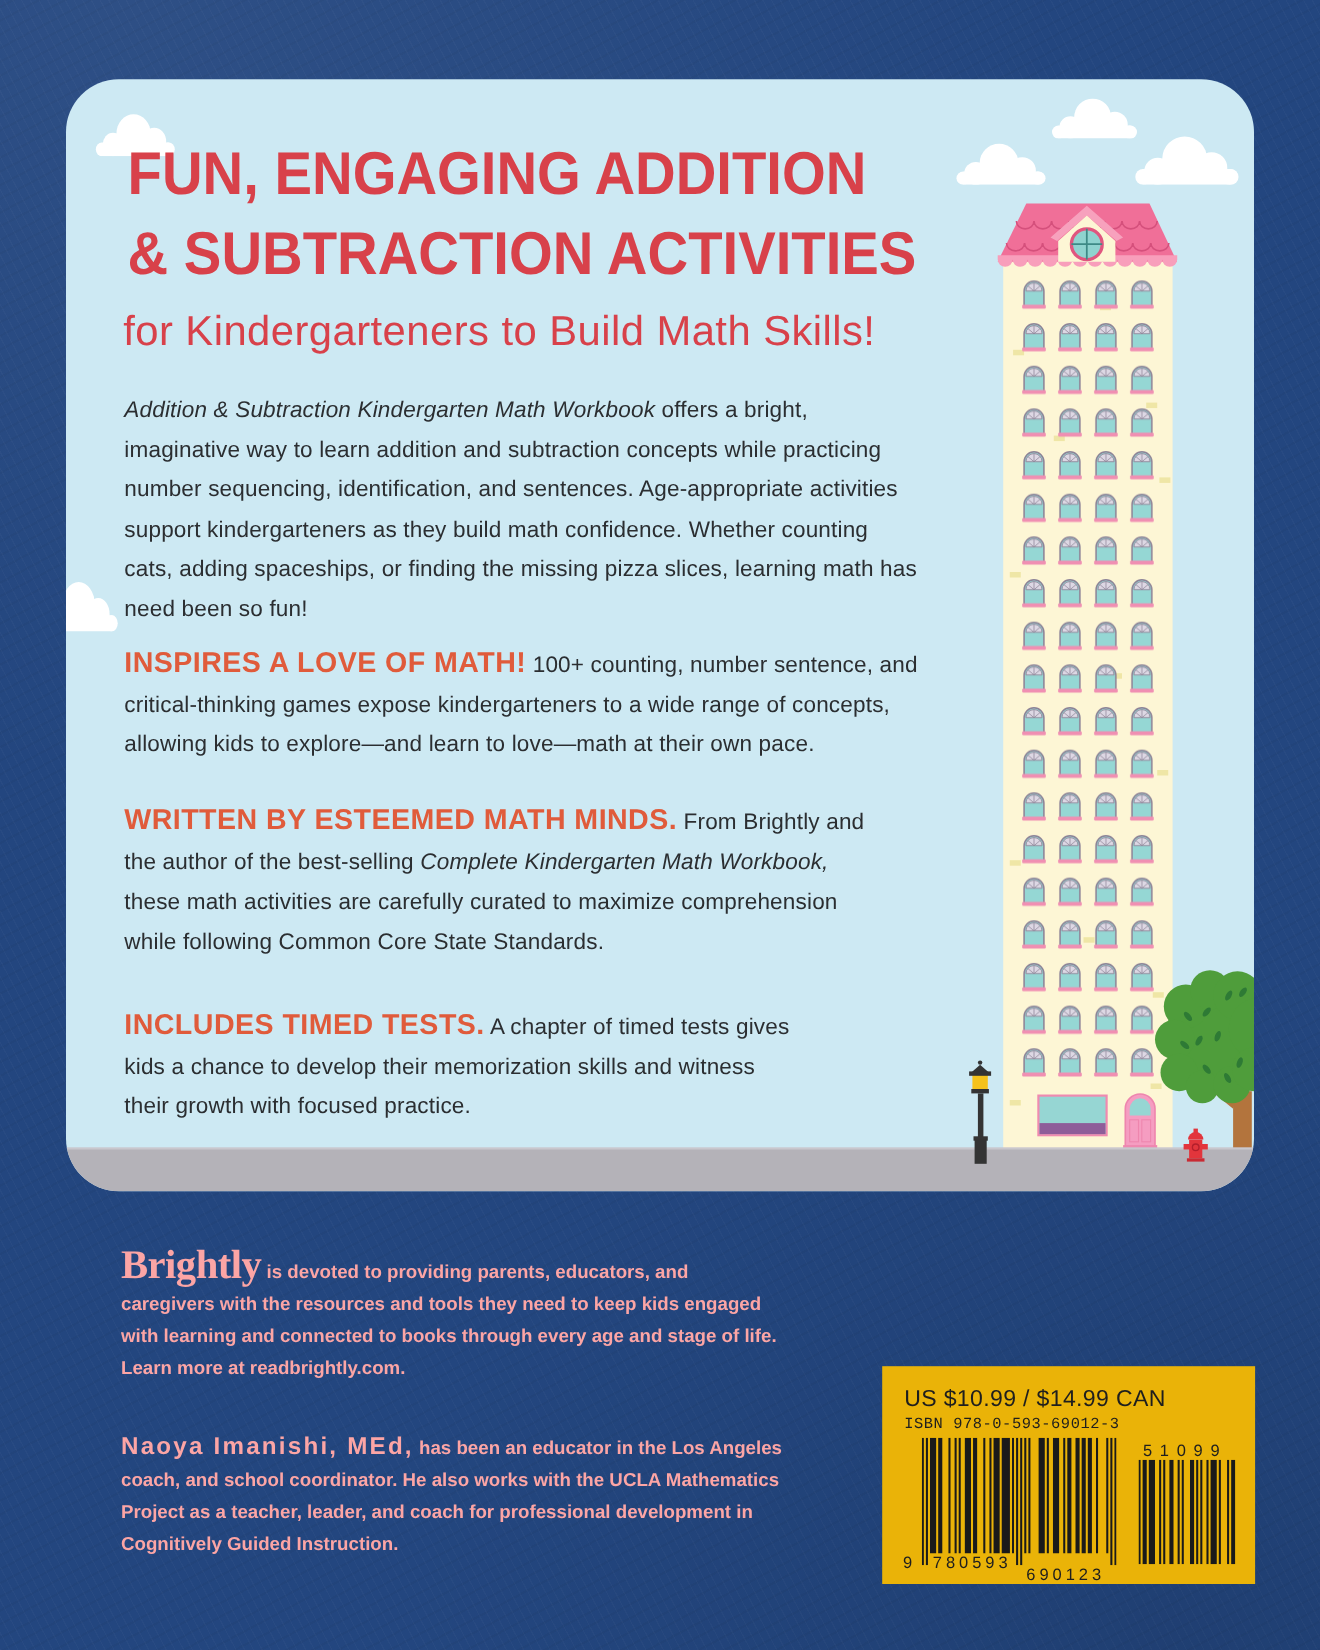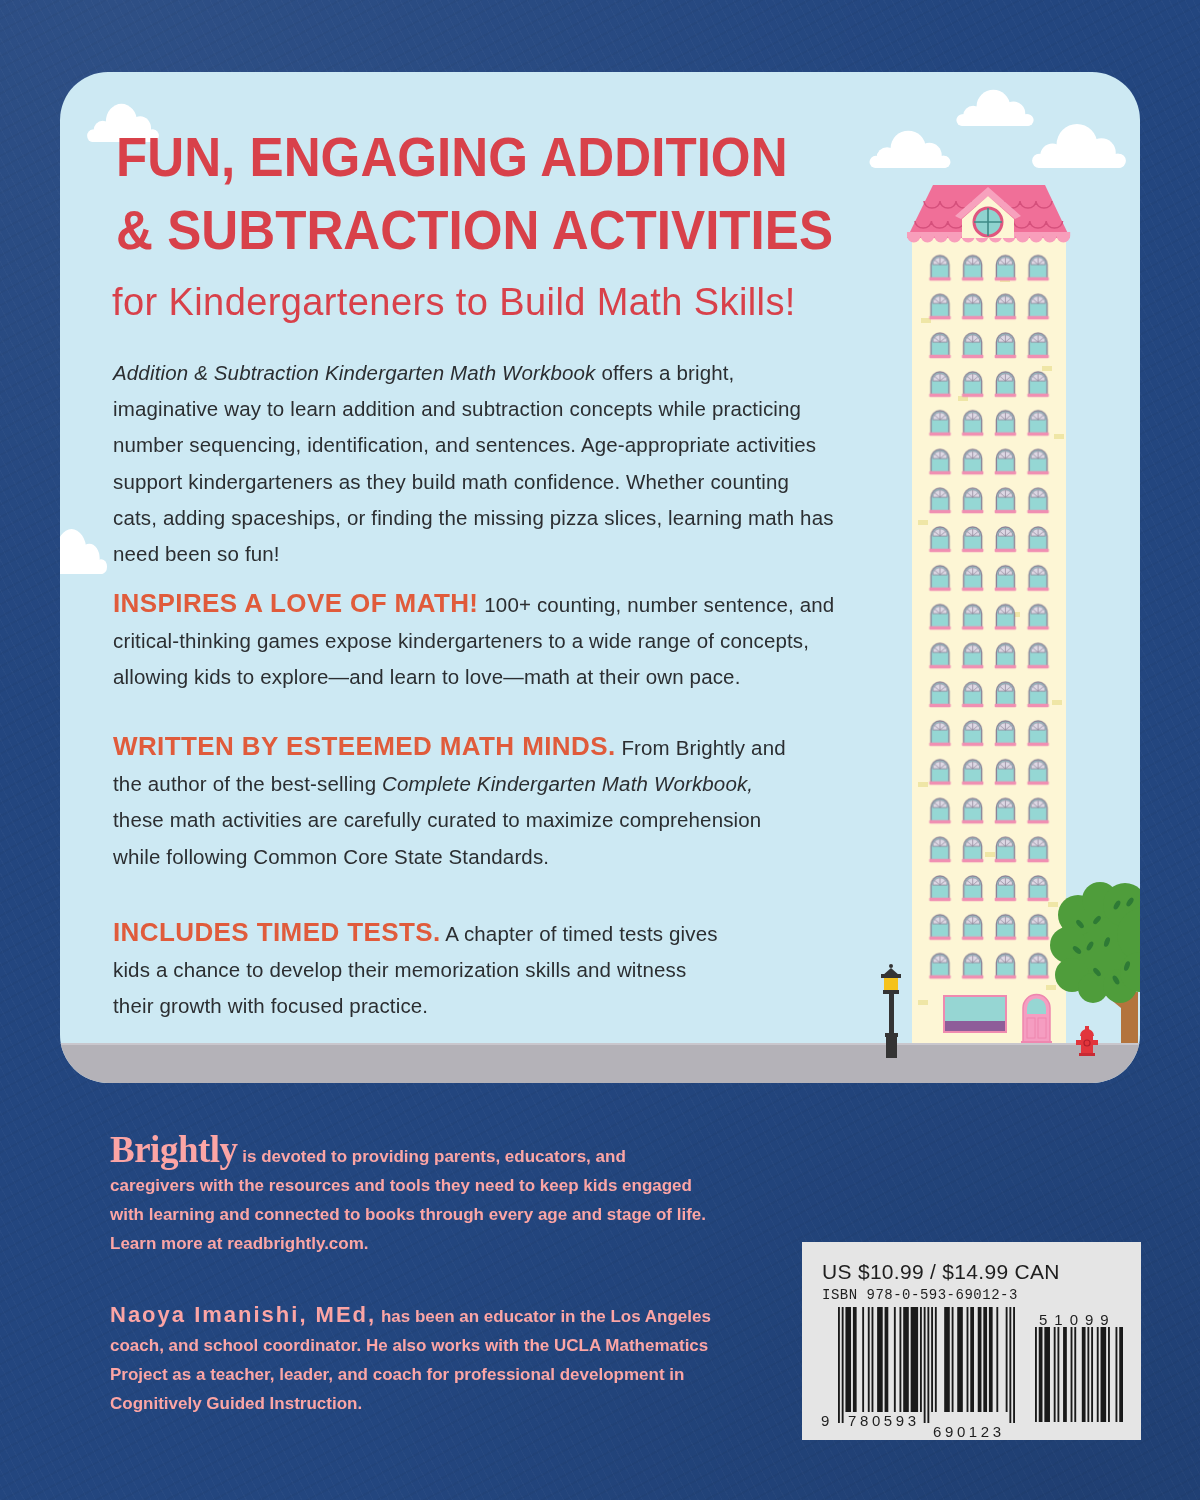--- a/index.html
+++ b/index.html
@@ -63,21 +63,21 @@
   .footer-copy.author { top: 1302px; }
   .footer-copy .line { height: 29px; }
   .logo {
     font-family: "Liberation Serif", serif; font-weight: 700;
     font-size: 37px; letter-spacing: -0.5px; line-height: 0;
   }
   .author-name { font-size: 22px; letter-spacing: 2px; line-height: 0; }
 
   .barcode-box {
     position: absolute; left: 802px; top: 1242px; width: 339px; height: 198px;
-    background: #e5e5e5;
+    background: #eab308;
   }
   .barcode-box .price {
     position: absolute; left: 20px; top: 19px;
     font-family: "Liberation Sans", sans-serif; font-size: 21px; line-height: 21px;
     letter-spacing: 0.3px; color: #1e1e1e; white-space: nowrap;
   }
   .barcode-box .isbn {
     position: absolute; left: 20px; top: 46px;
     font-family: "Liberation Mono", monospace; font-size: 14px; line-height: 14px;
     letter-spacing: 0.5px; color: #1e1e1e; white-space: nowrap;

